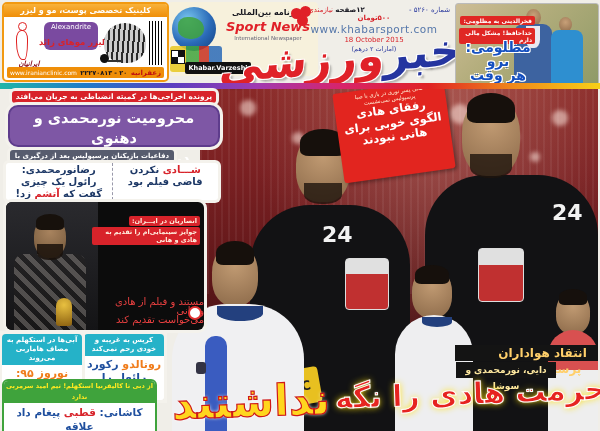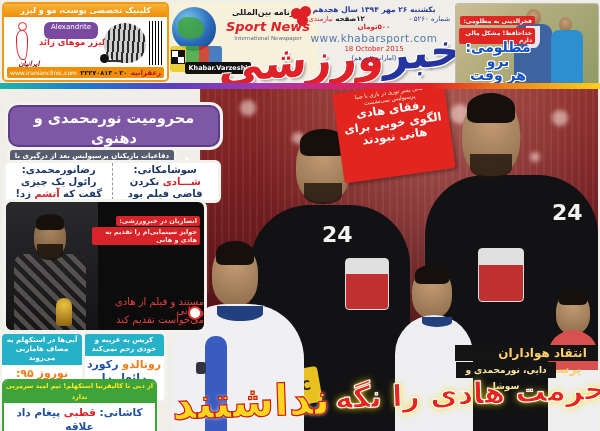--- a/index.html
+++ b/index.html
@@ -11,21 +11,21 @@
   .c-red{color:#d8232a;}.c-blue{color:#2b3a9e;padding-left:42px;}.c-dark{color:#15151f;margin-top:32px;}
   .org{color:#f07c1a;}.blu{color:#1f4f9e;text-align:center;}
 
   
   .ad{left:2px;top:2px;width:163px;height:76px;background:#fff;border:2px solid #f29a12;border-radius:5px;z-index:3;}
   .ad-head{position:absolute;left:0;top:0;right:0;height:13px;background:linear-gradient(180deg,#f8b23a,#ef8e08);color:#fff;font-size:8px;font-weight:bold;text-align:center;line-height:13px;border-radius:2px 2px 0 0;}
   .ad-woman{position:absolute;left:10px;top:18px;width:14px;height:38px;}
   .ad-woman::before{content:"";position:absolute;left:4px;top:0;width:7px;height:7px;border:1.5px solid #e02020;border-radius:50%;}
   .ad-woman::after{content:"";position:absolute;left:2px;top:8px;width:10px;height:28px;border:1.5px solid #e02020;border-radius:45% 45% 30% 55%/30% 30% 60% 60%;}
   .ad-iranian{position:absolute;left:4px;top:56px;width:42px;text-align:center;color:#8a1020;font-size:7px;font-weight:bold;font-style:italic;}
-  .ad-pill{position:absolute;left:40px;top:18px;width:54px;height:17px;background:#7a4aa0;border-radius:6px;color:#fff;font-size:7px;text-align:center;line-height:11px;}
+  .ad-pill{position:absolute;left:40px;top:18px;width:54px;height:28px;background:#7a4aa0;border-radius:6px;color:#fff;font-size:7px;text-align:center;line-height:11px;}
   .ad-service{position:absolute;left:34px;top:33px;width:68px;text-align:center;color:#d8232a;font-size:8.5px;font-weight:bold;}
   .ad-hedgehog{position:absolute;left:100px;top:19px;width:42px;height:40px;border-radius:50% 50% 45% 45%;background:repeating-linear-gradient(95deg,#2a2a2a 0 2px,#cfcfcf 2px 5px);}
   .ad-mic{position:absolute;left:96px;top:50px;width:9px;height:9px;background:#111;border-radius:50%;}
   .ad-mic::after{content:"";position:absolute;left:8px;top:6px;width:14px;height:2px;background:#333;}
   .ad-barcode{position:absolute;left:145px;top:17px;width:15px;height:44px;background:repeating-linear-gradient(90deg,#000 0 1px,#fff 1px 3px);}
   .ad-foot{position:absolute;left:3px;right:3px;bottom:2px;height:11px;background:#ef8e08;border-radius:2px;display:flex;align-items:center;justify-content:space-between;padding:0 3px;direction:rtl;}
   .ad-loc{color:#c01010;font-size:7px;font-weight:bold;}
   .ad-phone{color:#15151f;font-size:6.5px;font-weight:bold;direction:ltr;}
   .ad-web{color:#fff;font-size:6px;direction:ltr;}
 
@@ -160,21 +160,20 @@
     <div class="globe"></div>
     <div class="collage"></div>
     <div class="logo-l1">روزنامه بین‌المللی</div>
     <div class="logo-l2">Sport News</div>
     <div class="logo-l3">International Newspaper</div>
     <div class="qr"></div>
     <div class="handle">Khabar.Varzeshi</div>
   </div>
 
   <div class="abs dateline">
-    <div class="dl1">یکشنبه ۲۶ مهر ۱۳۹۴ سال هجدهم</div>
     <div class="dl2"><span class="c-blue">شماره ۵۲۶۰ - </span><span class="c-dark b">۱۲صفحه</span><span class="c-red"> نیازمندی‌ها - </span><span class="c-red b">۵۰۰تومان</span></div>
     <div class="dlweb">www.khabarsport.com</div>
     <div class="dlen">18 October 2015</div>
     <div class="dlnote">(امارات ۲ درهم)</div>
   </div>
 
   <div class="abs masthead"><span class="mh-blue">خبر</span><span class="mh-red">ورزشی</span></div>
   <div class="abs cherries">
       <i></i>
       <i></i>
@@ -192,49 +191,49 @@
     </div>
     <div class="ts-quote">
       <div>مظلومی: برو</div>
       <div>هر وقت مشکلات</div>
       <div>حل شد بیا</div>
     </div>
   </div>
 
   <div class="abs rainbow"></div>
 
+  <div class="abs strip1 halo">پرونده اخراجی‌ها در کمیته انضباطی به جریان می‌افتد</div>
 
   <div class="abs purple halo">
     <div>محرومیت نورمحمدی و دهنوی</div>
     <div>در گرو گزارش داوری</div>
   </div>
 
   <div class="abs strip2 halo">دفاعیات بازیکنان پرسپولیس بعد از درگیری با صبایی‌ها</div>
 
   <div class="abs quotes halo">
     <div class="q">
-      <div>سوشامکانی:</div>
       <div><span class="c-red">شـــادی</span><span> نکردن</span></div>
       <div>قاضی فیلم بود</div>
     </div>
     <div class="q">
       <div>رضانورمحمدی:</div>
       <div>رائول یک چیزی</div>
       <div><span>گفت که </span><span class="c-red">آتشم</span><span> زد!</span></div>
     </div>
   </div>
 
   <div class="abs ansarian halo">
     <div class="ans-photo">
       <div class="ans-shirt"></div>
       <div class="ans-face"></div>
       <div class="ans-trophy"></div>
     </div>
     <div class="ans-tags">
-      <span>انصاریان در خبرورزشی:</span><br>
+      <span>انصاریان در ایـــران:</span><br>
       <span>جوایز سینمایی‌ام را تقدیم به هادی و هانی</span>
     </div>
     <div class="ans-foot">
       <div>مستند و فیلم از هادی و هانی</div>
       <div>می‌خواست تقدیم کند</div>
     </div>
     <div class="ans-circ"></div>
   </div>
 
   <div class="abs news news-r halo">

